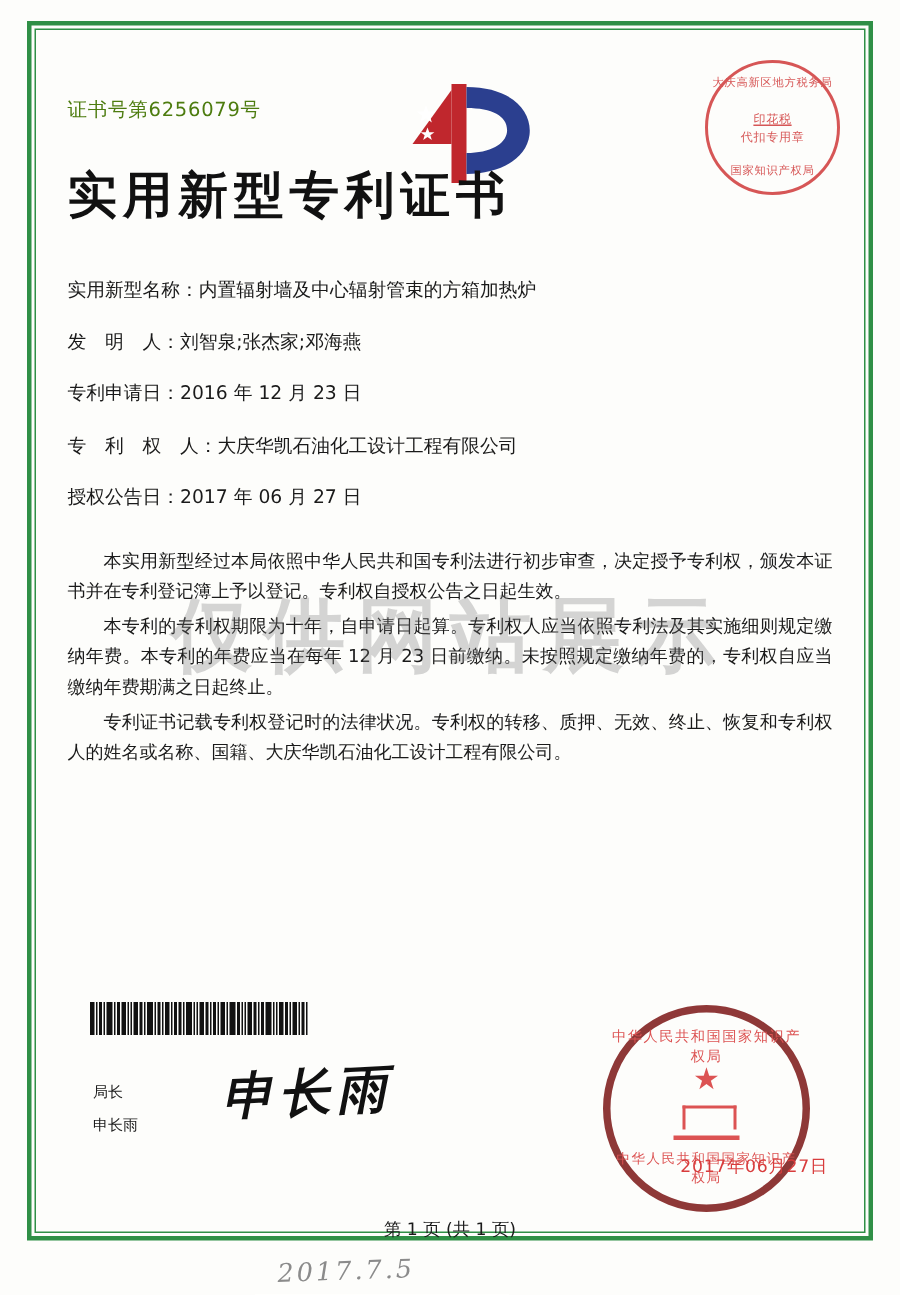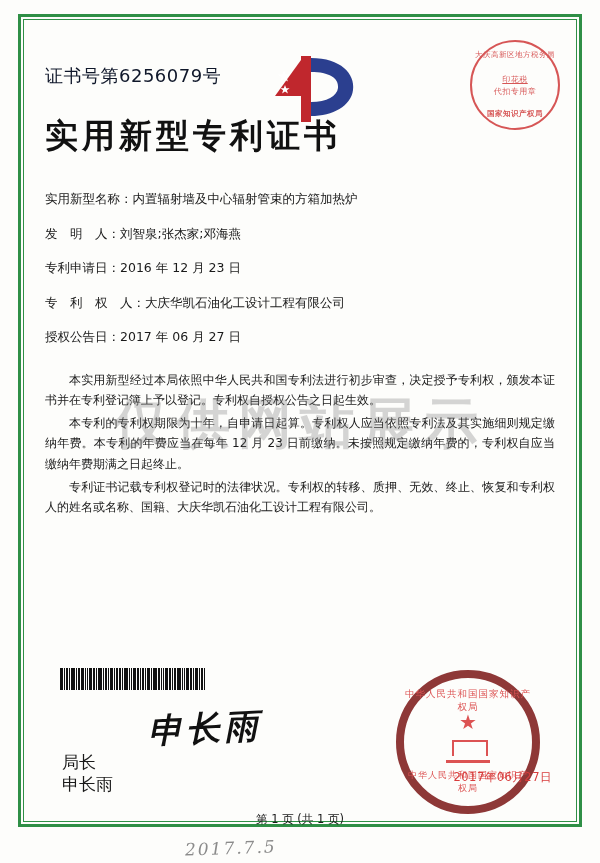--- a/index.html
+++ b/index.html
@@ -40,23 +40,23 @@
     border: 1px solid #2f8f46;
     box-sizing: border-box;
   }
   .content {
     position: absolute;
     left: 45px;
     top: 40px;
     width: 510px;
   }
   .cert-no {
-    font-size: 18px;
+    font-size: 13px;
     letter-spacing: 0.5px;
-    color: #0f172a;
+    color: #4d7c0f;
     margin-top: 24px;
   }
   
   .logo {
     position: absolute;
     left: 255px;
     top: 50px;
     width: 104px;
     height: 78px;
   }
@@ -78,21 +78,21 @@
     text-align: center;
     font-size: 7px;
     letter-spacing: 0.5px;
   }
   .seal-top .s-arc-top {
     top: 8px;
     font-size: 7.5px;
   }
   .seal-top .s-mid1 { top: 32px; font-size: 8px; text-decoration: underline; }
   .seal-top .s-mid2 { top: 44px; font-size: 8px; }
-  .seal-top .s-arc-bottom { bottom: 9px; font-size: 7.5px; font-weight: bold; }
+  .seal-top .s-arc-bottom { bottom: 9px; font-size: 7.5px; }
   .title {
     margin-top: 26px;
     text-align: left;
     font-family: "DejaVu Serif", "Liberation Serif", serif;
     font-size: 33px;
     font-weight: bold;
     letter-spacing: 4px;
     color: #111;
   }
   .fields {
@@ -136,22 +136,22 @@
     display: inline-block;
     background: #111;
     height: 22px;
     margin-right: 1px;
     vertical-align: top;
   }
   
   .sig-block {
     position: absolute;
     left: 62px;
-    top: 751px;
-    font-size: 17px;
+    top: 718px;
+    font-size: 10px;
     line-height: 22px;
   }
   .handwriting {
     position: absolute;
     left: 148px;
     top: 706px;
     font-family: "DejaVu Serif", "Liberation Serif", serif;
     font-size: 34px;
     font-style: italic;
     font-weight: bold;
@@ -159,21 +159,21 @@
     letter-spacing: 4px;
     transform: rotate(-3deg);
   }
   
   .seal-bottom {
     position: absolute;
     right: 60px;
     top: 670px;
     width: 128px;
     height: 128px;
-    border: 8px solid #7f1d1d;
+    border: 5px solid #7f1d1d;
     border-radius: 50%;
     color: #d83c3c;
     opacity: 0.88;
   }
   .seal-bottom .sb-top {
     position: absolute;
     top: 10px;
     width: 100%;
     text-align: center;
     font-size: 9.5px;

